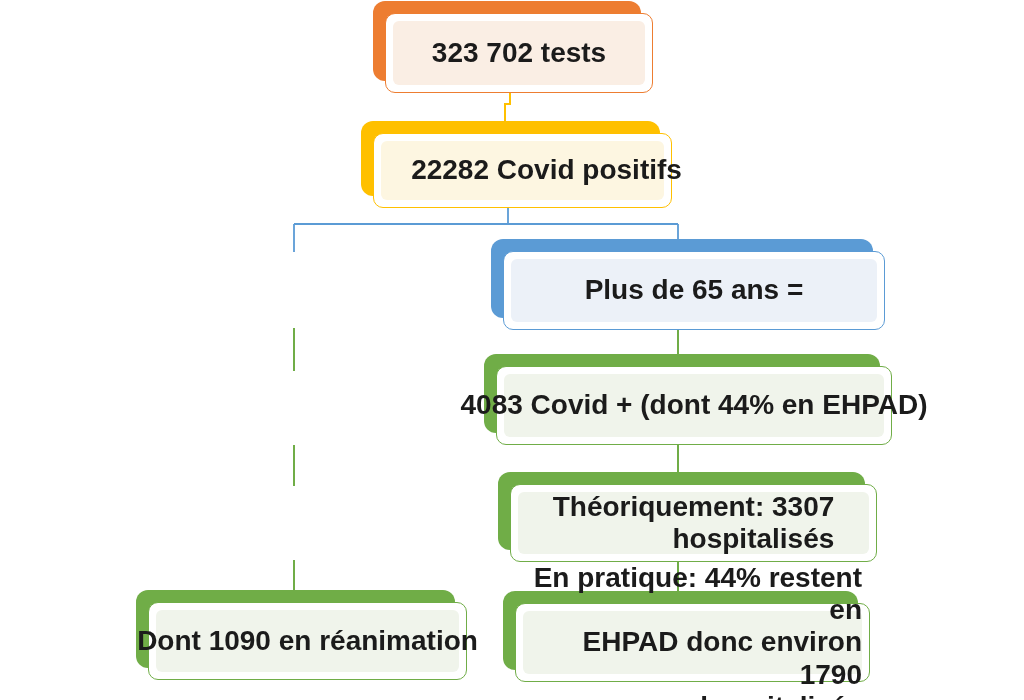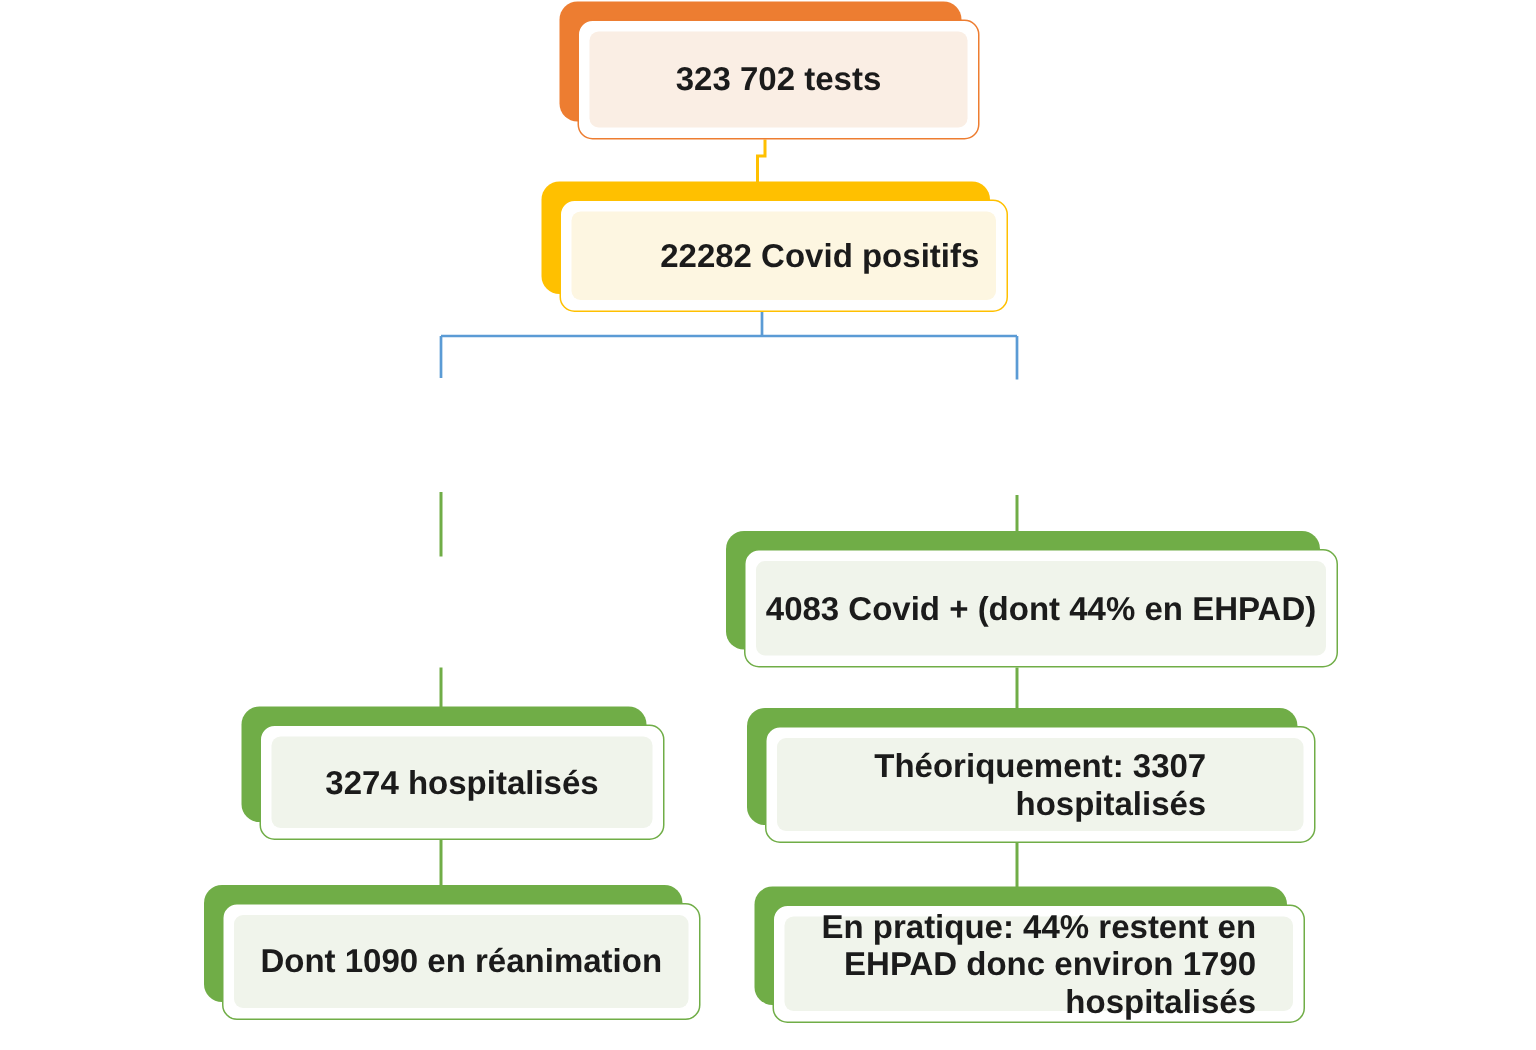--- a/index.html
+++ b/index.html
@@ -10,21 +10,21 @@
   .edge-yellow{stroke:var(--connector-yellow);stroke-width:2;}
   .edge-blue{stroke:var(--connector-blue);stroke-width:1.8;}
   .edge-green{stroke:var(--connector-green);stroke-width:2;}
 
   .node{position:absolute;z-index:2;}
   .shadow{position:absolute;left:-12px;top:-12px;width:100%;height:100%;border-radius:12px;}
   .card{position:absolute;left:0;top:0;right:0;bottom:0;background:#ffffff;
         border:1.6px solid;border-radius:10px;}
   .inner{position:absolute;left:7px;top:7px;right:7px;bottom:7px;border-radius:6px;
          display:flex;align-items:center;justify-content:center;text-align:center;
-         font-weight:700;font-size:22px;line-height:1.15;color:var(--text);
+         font-weight:700;font-size:28px;line-height:1.15;color:var(--text);
          white-space:nowrap;}
   .node.multiline .inner{white-space:pre-line;text-align:right;}
 
   .orange .shadow{background:var(--orange);}
   .orange .card{border-color:var(--orange);}
   .orange .inner{background:var(--orange-tint);}
 
   .yellow .shadow{background:var(--yellow);}
   .yellow .card{border-color:var(--yellow);}
   .yellow .inner{background:var(--yellow-tint);padding-left:48px;}
@@ -73,28 +73,28 @@
   </div>
 
   <div class="node yellow n-positifs">
     <div class="shadow"></div>
     <div class="card">
       <div class="inner">22282 Covid positifs</div>
     </div>
   </div>
 
 
+  <div class="node blue n-over65">
+    <div class="shadow"></div>
+    <div class="card">
+      <div class="inner">Plus de 65 ans =</div>
+    </div>
+  </div>
 
 
-  <div class="node green n-u-hosp">
-    <div class="shadow"></div>
-    <div class="card">
-      <div class="inner">3274 hospitalisés</div>
-    </div>
-  </div>
 
   <div class="node green n-u-rea">
     <div class="shadow"></div>
     <div class="card">
       <div class="inner">Dont 1090 en réanimation</div>
     </div>
   </div>
 
   <div class="node green n-o-covid">
     <div class="shadow"></div>

